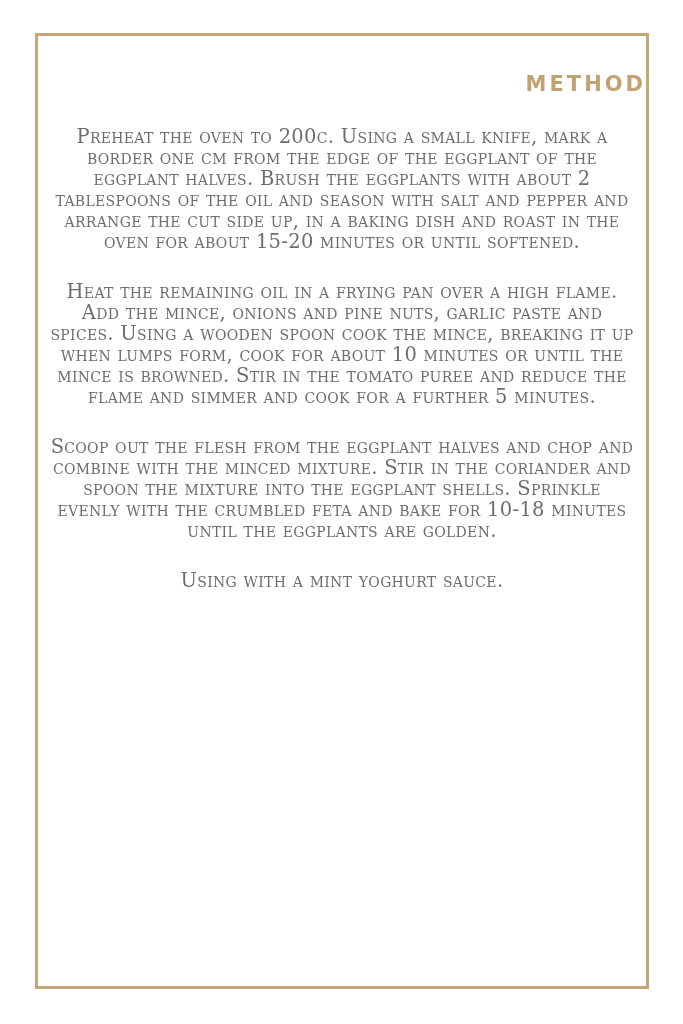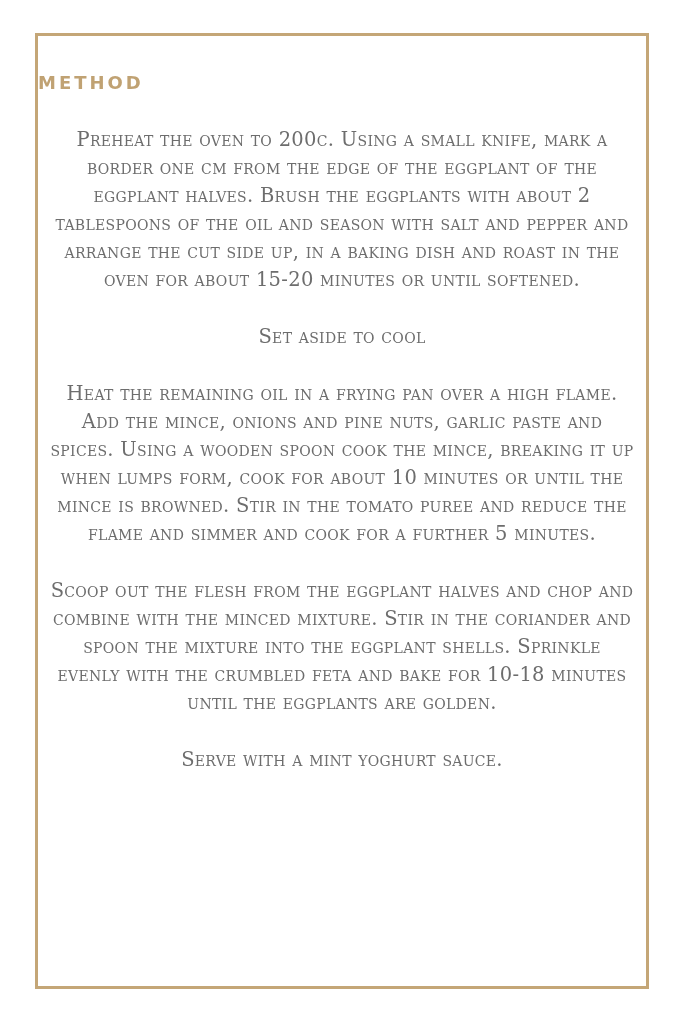--- a/index.html
+++ b/index.html
@@ -20,49 +20,48 @@
       width: 608px;
       height: 950px;
       border: 3px solid #c4a677;
       box-sizing: content-box;
     }
     .title {
       position: absolute;
       left: 0;
       right: 0;
       top: 36px;
-      text-align: left;
+      text-align: right;
       font-family: "DejaVu Sans", sans-serif;
       font-weight: bold;
-      font-size: 18px;
+      font-size: 21px;
       letter-spacing: 3px;
       color: #c0a273;
     }
     .body {
       position: absolute;
       left: 12px;
       right: 12px;
       top: 90px;
       text-align: center;
       font-family: "DejaVu Serif", serif;
       font-variant: small-caps;
       font-size: 19.5px;
-      line-height: 28px;
+      line-height: 21px;
       letter-spacing: 0.3px;
       color: #6d6d6d;
     }
     .body p {
       margin: 0 0 29px 0;
     }
   </style>
 </head>
 <body>
 
 <div class="card">
   <div class="title">METHOD</div>
   <div class="body">
     <p>Preheat the oven to 200c. Using a small knife, mark a border one cm from the edge of the eggplant of the eggplant halves. Brush the eggplants with about 2 tablespoons of the oil and season with salt and pepper and arrange the cut side up, in a baking dish and roast in the oven for about 15-20 minutes or until softened.</p>
-    <p>Set aside to cool</p>
     <p>Heat the remaining oil in a frying pan over a high flame. Add the mince, onions and pine nuts, garlic paste and spices. Using a wooden spoon cook the mince, breaking it up when lumps form, cook for about 10 minutes or until the mince is browned. Stir in the tomato puree and reduce the flame and simmer and cook for a further 5 minutes.</p>
     <p>Scoop out the flesh from the eggplant halves and chop and combine with the minced mixture. Stir in the coriander and spoon the mixture into the eggplant shells. Sprinkle evenly with the crumbled feta and bake for 10-18 minutes until the eggplants are golden.</p>
-    <p>Serve with a mint yoghurt sauce.</p>
+    <p>Using with a mint yoghurt sauce.</p>
   </div>
 </div>
 
 </body></html>

